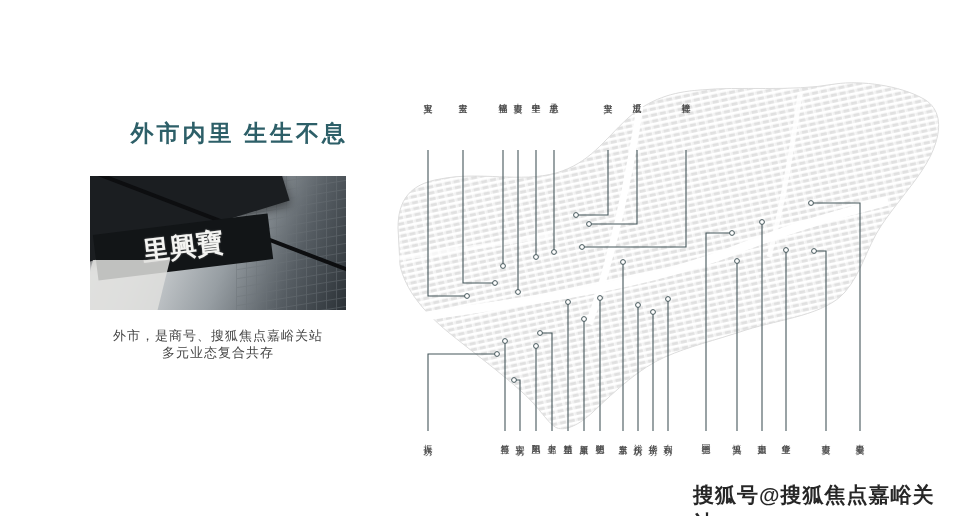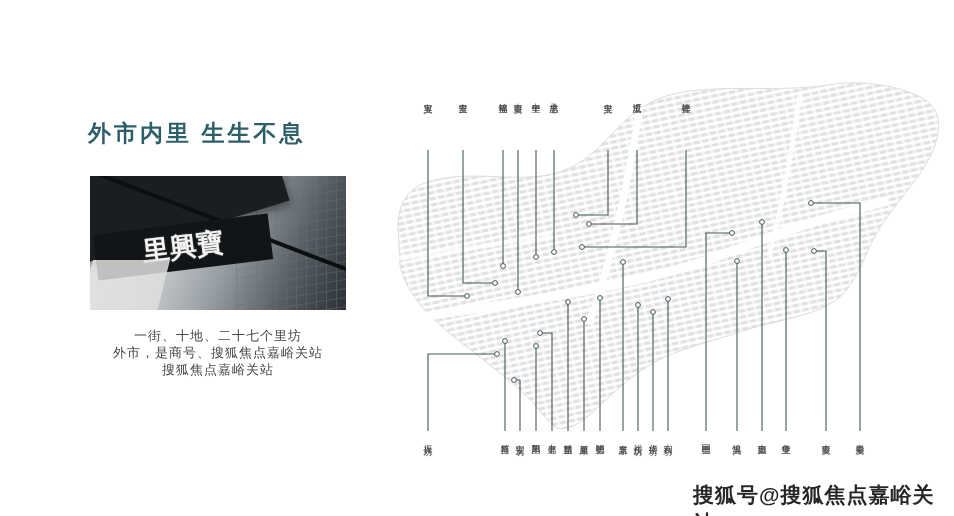--- a/index.html
+++ b/index.html
@@ -1,19 +1,19 @@
 <!DOCTYPE html>
 <html><head>
 <meta charset="utf-8">
 <style>
   html,body{margin:0;padding:0;background:#ffffff;}
   .canvas{position:relative;width:954px;height:516px;background:#ffffff;overflow:hidden;
           font-family:"Liberation Sans", sans-serif;}
   
-  .title{position:absolute;left:88px;top:118px;width:260px;text-align:left;
+  .title{position:absolute;left:88px;top:118px;width:260px;text-align:right;
          font-size:23px;font-weight:700;letter-spacing:3px;color:#2d5f68;}
   .photo{position:absolute;left:90px;top:176px;width:256px;height:134px;overflow:hidden;
          background:#9aa0a4;}
   .ph-wall{position:absolute;inset:0;
          background:linear-gradient(112deg,#ececec 0%,#d3d6d8 28%,#979ea3 55%,#565d63 78%,#2b3136 100%);}
   .ph-tiles{position:absolute;right:-8px;top:-6px;width:46%;height:115%;opacity:.45;transform:skewY(-9deg);
          background:repeating-linear-gradient(#6d7479 0 1px,transparent 1px 9px),
                     repeating-linear-gradient(90deg,#6d7479 0 1px,transparent 1px 10px);}
   .ph-awning{position:absolute;left:-12%;top:-34%;width:86%;height:78%;background:#1b1e21;
          transform:rotate(-17deg);box-shadow:0 4px 10px rgba(0,0,0,.45);}
@@ -47,23 +47,22 @@
   <div class="photo">
     <div class="ph-wall"></div>
     <div class="ph-tiles"></div>
     <div class="ph-awning"></div>
     <div class="ph-pole"></div>
     <div class="ph-sign">里興寶</div>
     <div class="ph-light"></div>
   </div>
 
   <div class="paragraph" id="paragraph">
-      <div>一街、十地、二十七个里坊</div>
       <div>外市，是商号、搜狐焦点嘉峪关站</div>
-      <div>搜狐焦点嘉峪关站</div>
+      <div>多元业态复合共存</div>
     </div>
 
   <div class="map-area">
     <svg id="map-svg" width="954" height="516" viewBox="0 0 954 516">
       <defs>
         <pattern id="fabric" width="9" height="6" patternUnits="userSpaceOnUse" patternTransform="rotate(-12)">
           <rect x="0.5" y="0.7" width="6.4" height="3.2" fill="#cdcdcd"></rect>
           <rect x="7.6" y="0.7" width="1.1" height="3.2" fill="#dedede"></rect>
         </pattern>
       </defs>

